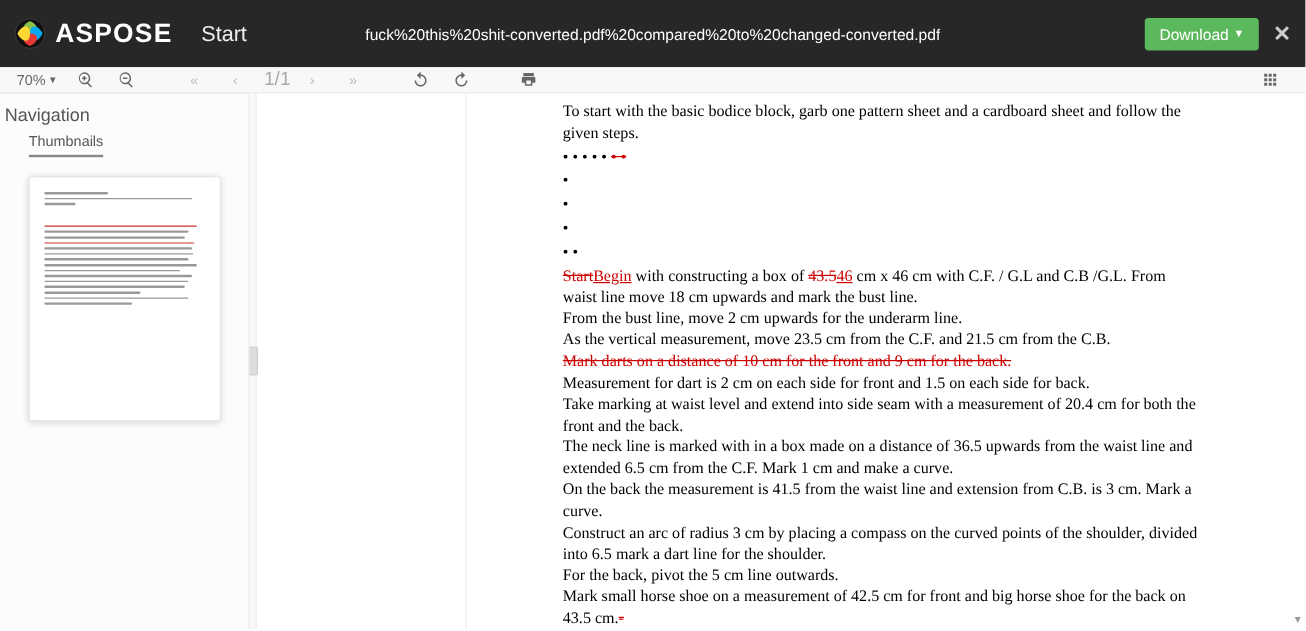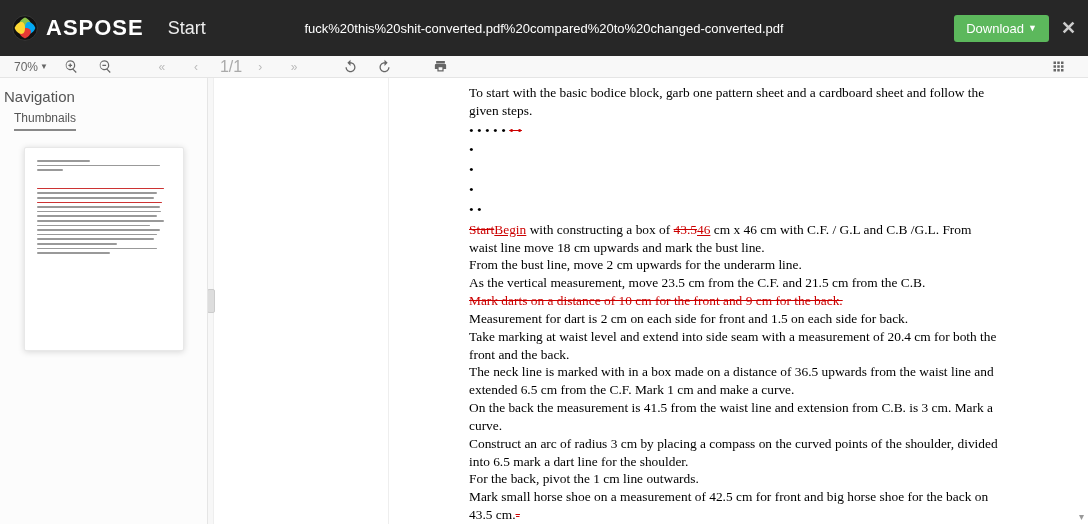--- a/index.html
+++ b/index.html
@@ -24,21 +24,21 @@
   .zoom { display: inline-flex; align-items: center; margin-right: 10px; cursor: pointer; }
   .zoom .caret { font-size: 8px; margin-left: 2px; }
   .tb-sep { width: 22px; }
   .page-ind { color: #aaa; font-size: 16px; padding: 0 4px; }
   .apps-icon { position: absolute; right: 10px; cursor: pointer; }
 
   
   .main { display: flex; height: calc(526px - 42px - 38px); }
   .sidebar { width: 208px; border-right: 1px solid #e5e5e5; background: #fcfcfc; display: flex; flex-direction: column; }
   .nav-title { font-size: 15px; color: #555; padding: 10px 4px 6px; }
-  .tabs { display: flex; padding: 0 14px 6px; }
+  .tabs { display: flex; padding: 0 24px 6px; }
   .tab { font-size: 12px; color: #555; border-bottom: 2px solid #888; padding: 0 0 4px 0; }
   .thumb-wrap { display:flex; justify-content:center; padding: 10px 0; }
   .thumb { width: 160px; height: 204px; margin: 0 auto; background: #fff; box-shadow: 0 1px 6px rgba(0,0,0,.15); border: 1px solid #e8e8e8; border-radius:2px; position: relative; overflow: hidden; }
   .thumb-lines { position: absolute; top: 12px; left: 12px; right: 12px; }
   .tl { height: 1.6px; background: #999; margin-bottom: 3px; border-radius:1px; }
 
   .viewer { flex: 1; background: #fff; position: relative; overflow: hidden; }
   .gutter { width: 6px; background: #f7f7f7; position: absolute; left: 0; top: 0; bottom: 0; border-right: 1px solid #eee; }
   .gutter-handle { width: 8px; height: 24px; background: #ddd; border:1px solid #ccc; border-radius: 2px; position: absolute; left: -1px; top: 50%; transform: translateY(-50%); cursor: pointer; }
   .scroll-r { width: 8px; position: absolute; right: 0; top: 0; bottom: 0; }
@@ -170,21 +170,21 @@
       <div id="doc-body">
           <div class="doc-line"><span class="red strike">Start</span><span class="red uline">Begin</span><span> with constructing a box of </span><span class="red strike">43.5</span><span class="red uline">46</span><span> cm x 46 cm with C.F. / G.L and C.B /G.L. From waist line move 18 cm upwards and mark the bust line.</span></div>
           <div class="doc-line"><span>From the bust line, move 2 cm upwards for the underarm line.</span></div>
           <div class="doc-line"><span>As the vertical measurement, move 23.5 cm from the C.F. and 21.5 cm from the C.B.</span></div>
           <div class="doc-line"><span class="red strike">Mark darts on a distance of 10 cm for the front and 9 cm for the back.</span></div>
           <div class="doc-line"><span>Measurement for dart is 2 cm on each side for front and 1.5 on each side for back.</span></div>
           <div class="doc-line"><span>Take marking at waist level and extend into side seam with a measurement of 20.4 cm for both the front and the back.</span></div>
           <div class="doc-line"><span>The neck line is marked with in a box made on a distance of 36.5 upwards from the waist line and extended 6.5 cm from the C.F. Mark 1 cm and make a curve.</span></div>
           <div class="doc-line"><span>On the back the measurement is 41.5 from the waist line and extension from C.B. is 3 cm. Mark a curve.</span></div>
           <div class="doc-line"><span>Construct an arc of radius 3 cm by placing a compass on the curved points of the shoulder, divided into 6.5 mark a dart line for the shoulder.</span></div>
-          <div class="doc-line"><span>For the back, pivot the 1 cm line outwards.</span></div>
+          <div class="doc-line"><span>For the back, pivot the 5 cm line outwards.</span></div>
           <div class="doc-line"><span>Mark small horse shoe on a measurement of 42.5 cm for front and big horse shoe for the back on 43.5 cm.</span><span class="red strike">-</span></div>
           <div class="doc-line"></div>
         </div>
     </div>
 
     <div class="scroll-r">
       <span class="scroll-caret" style="bottom:2px">▾</span>
     </div>
   </div>
 

